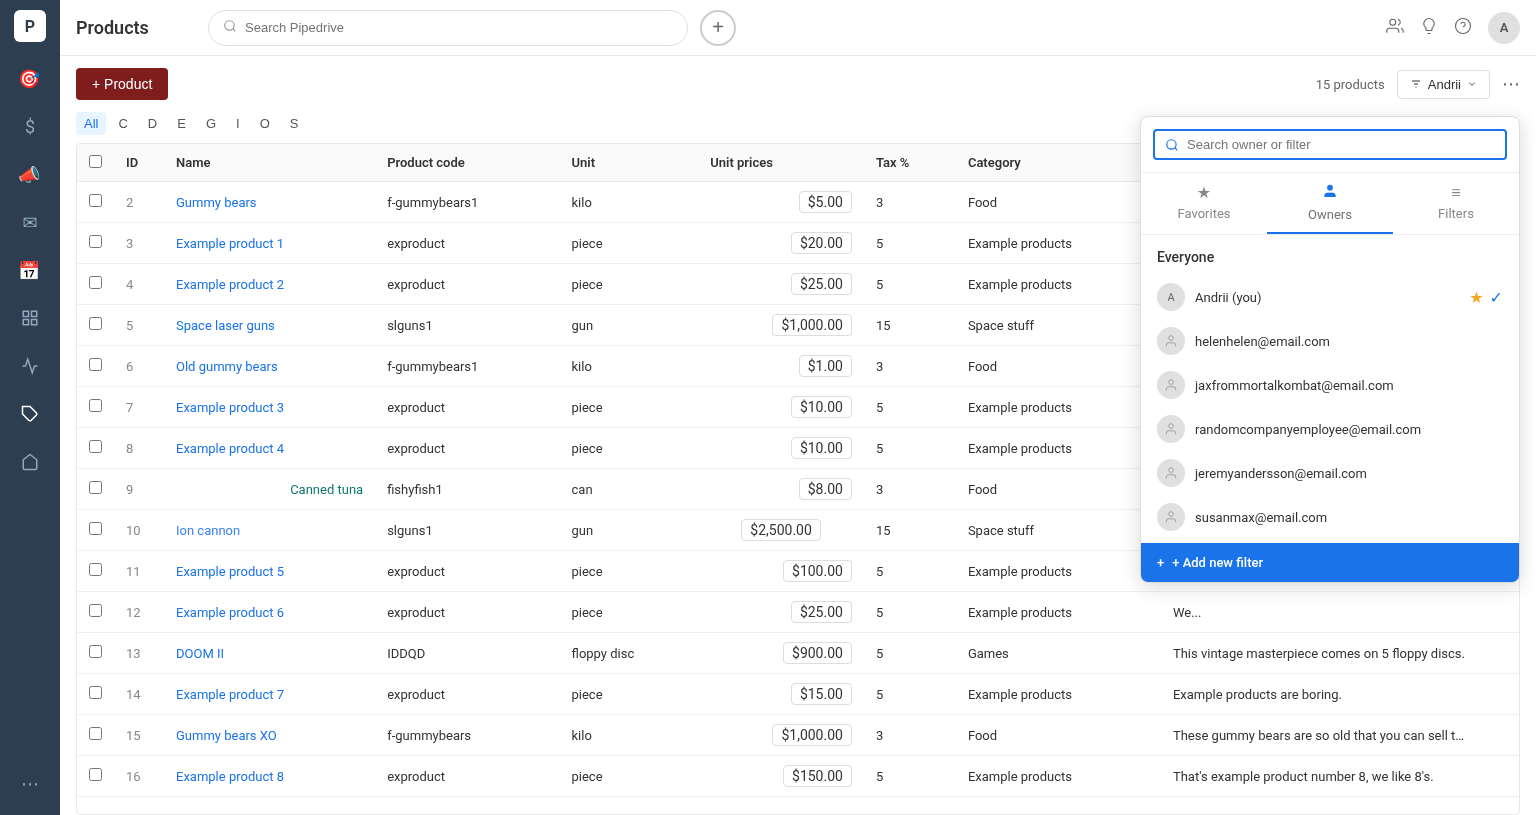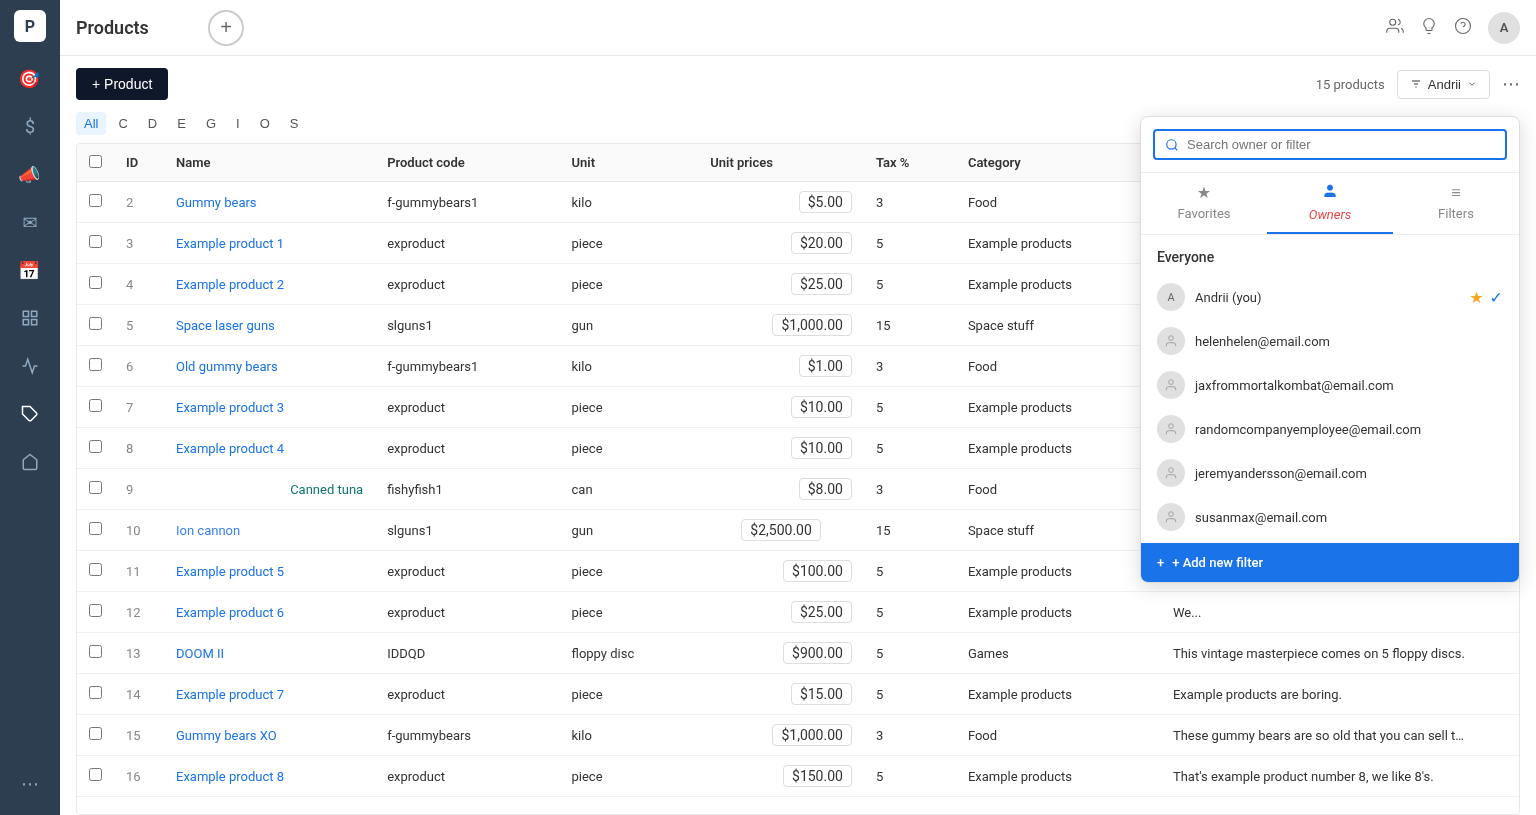--- a/index.html
+++ b/index.html
@@ -124,21 +124,21 @@
     }
 
     
     .toolbar-row {
       display: flex;
       align-items: center;
       justify-content: space-between;
       margin-bottom: 12px;
     }
     .add-product-btn {
-      background: #0f172a;
+      background: #7f1d1d;
       color: #fff;
       border: none;
       border-radius: 4px;
       padding: 8px 16px;
       font-size: 14px;
       font-weight: 500;
       cursor: pointer;
       display: flex;
       align-items: center;
       gap: 6px;
@@ -282,23 +282,22 @@
       cursor: pointer;
       color: #888;
       font-size: 13px;
       display: flex;
       flex-direction: column;
       align-items: center;
       gap: 4px;
       border-bottom: 2px solid transparent;
     }
     .dropdown-tab.active {
-      color: #ef4444;
+      color: #737373;
       border-bottom: 2px solid #1a73e8;
-      font-style: italic;
     }
     .dropdown-tab-icon { font-size: 16px; }
     .dropdown-list { padding: 4px 0; }
     .dropdown-everyone {
       padding: 10px 16px;
       font-size: 14px;
       color: #333;
       cursor: pointer;
       font-weight: 500;
     }
@@ -377,20 +376,29 @@
       </svg>
   </div>
   <div class="sidebar-spacer"></div>
   <div class="sidebar-item">⋯</div>
 </div>
 
 <div class="main">
 
   <div class="topbar">
     <div class="topbar-title">Products</div>
+    <div class="search-bar">
+      <span class="search-icon-svg">
+        <svg width="14" height="14" viewBox="0 0 24 24" fill="none" stroke="#999" stroke-width="2">
+            <circle cx="11" cy="11" r="8"></circle>
+            <line x1="21" y1="21" x2="16.65" y2="16.65"></line>
+          </svg>
+      </span>
+      <input type="text" placeholder="Search Pipedrive" style="">
+    </div>
     <button class="add-btn">+</button>
     <div class="topbar-right">
       <span class="topbar-icon">
         <svg width="18" height="18" viewBox="0 0 24 24" fill="none" stroke="#666" stroke-width="1.5">
             <path d="M17 21v-2a4 4 0 0 0-4-4H5a4 4 0 0 0-4 4v2"></path>
             <circle cx="9" cy="7" r="4"></circle>
             <path d="M23 21v-2a4 4 0 0 0-3-3.87"></path>
             <path d="M16 3.13a4 4 0 0 1 0 7.75"></path>
           </svg>
       </span>

